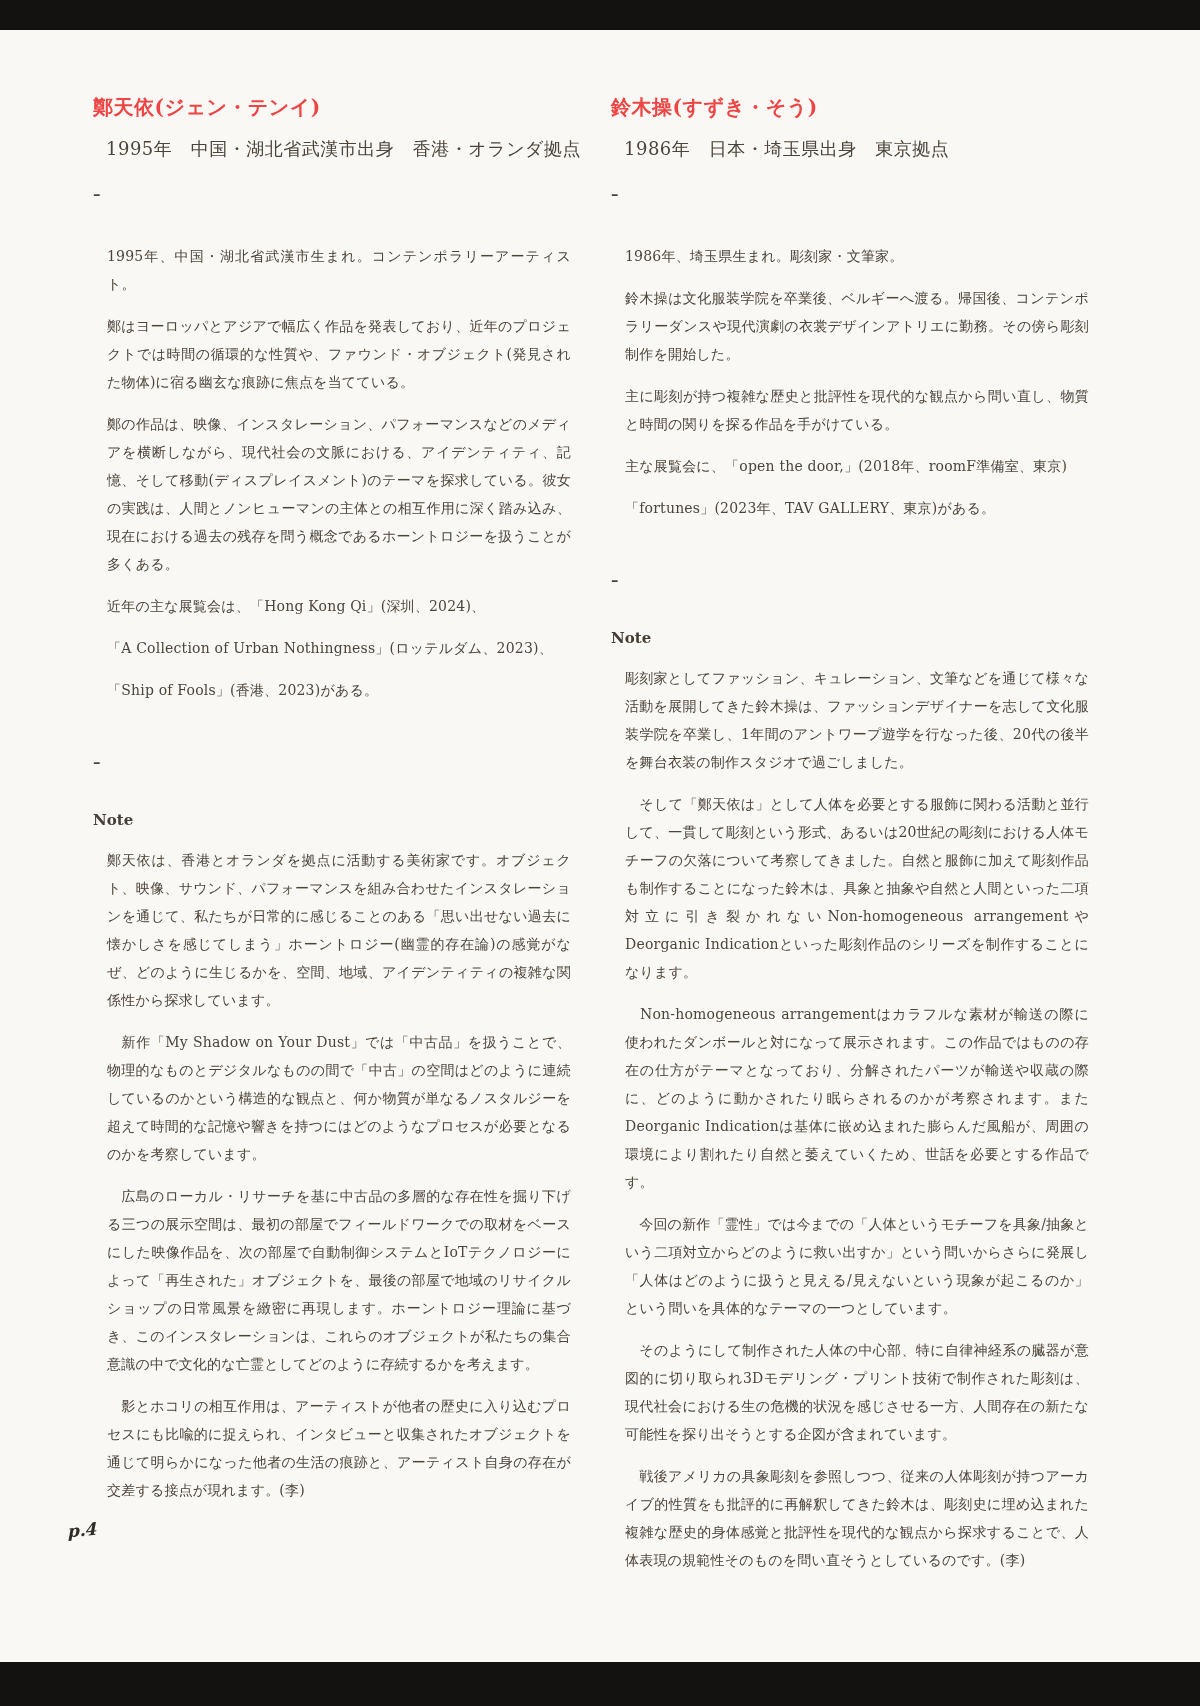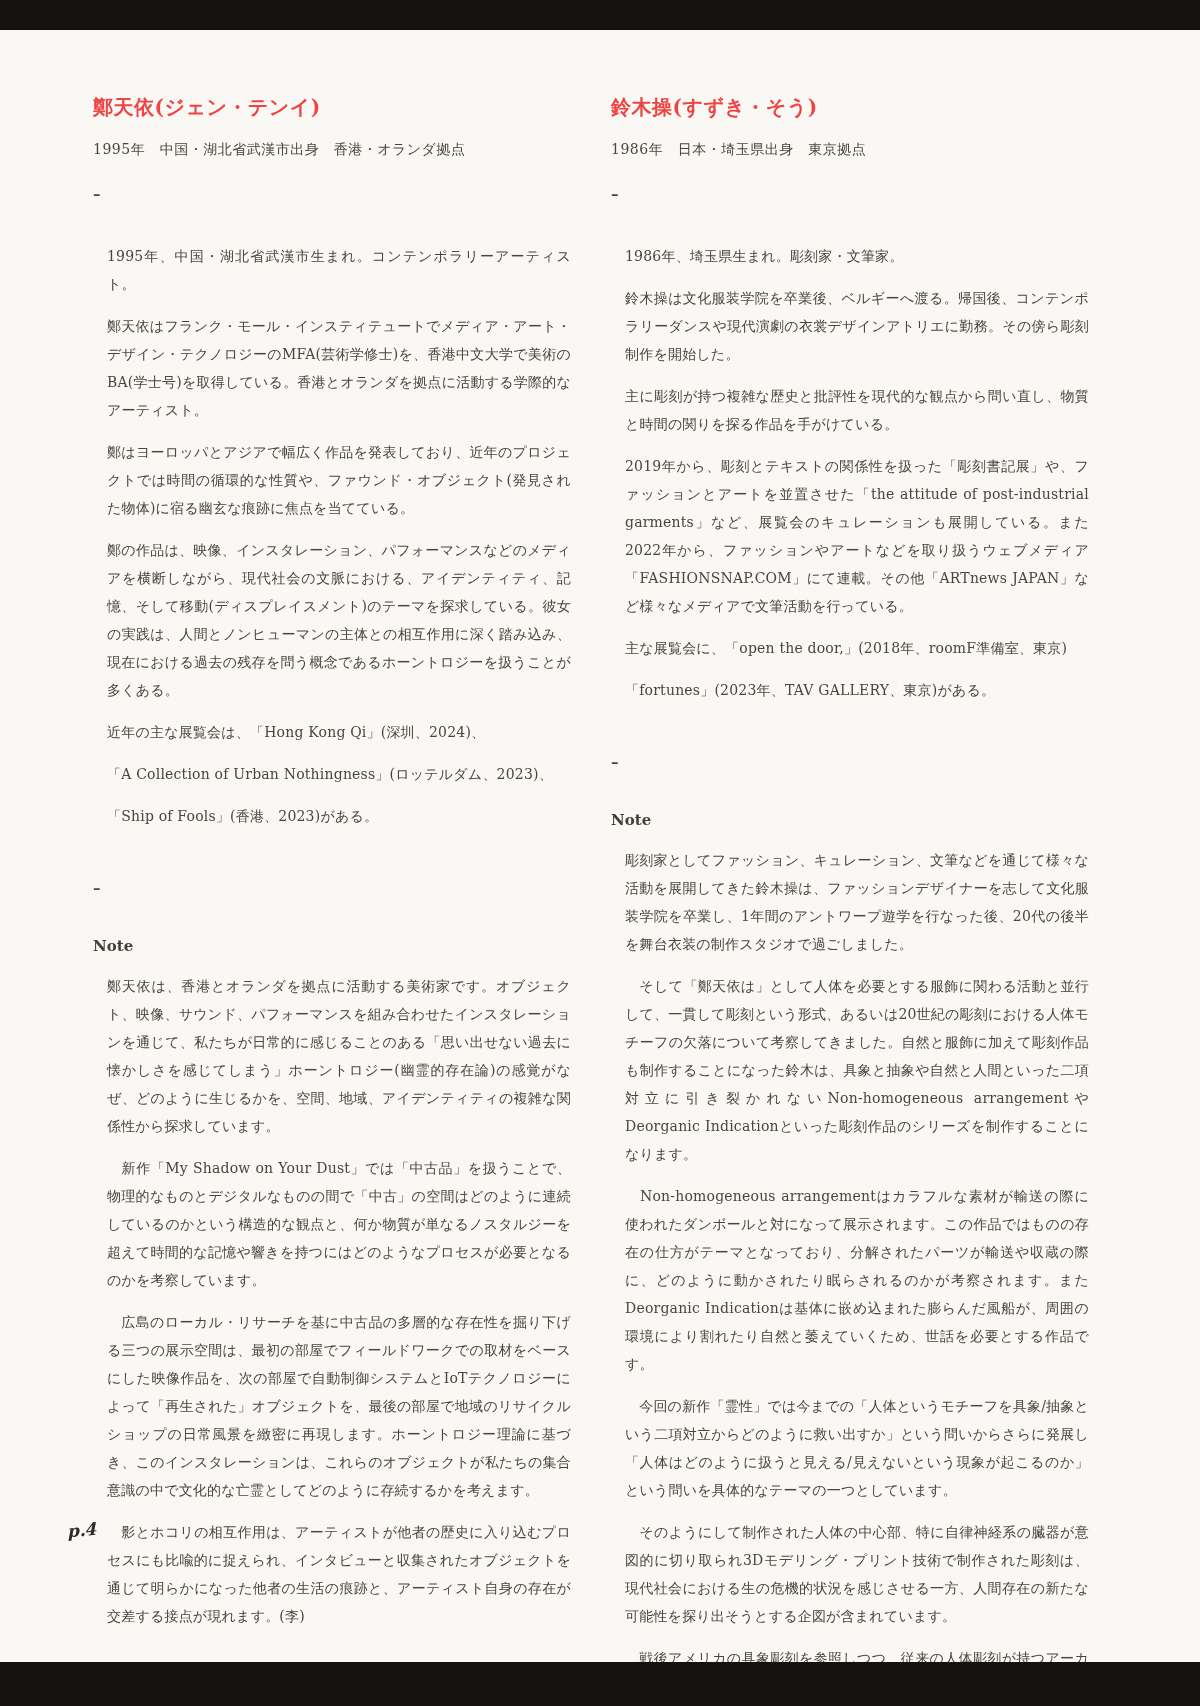--- a/index.html
+++ b/index.html
@@ -32,22 +32,22 @@
 
   .artist-name {
     margin: 4px 0 18px 0;
     font-size: 20px;
     font-weight: bold;
     color: #ef4444;
     letter-spacing: 0.5px;
     line-height: 26px;
   }
   .meta {
-    margin: 0 0 24px 0;
-    font-size: 14px;
+    margin: 0 0 24px 13px;
+    font-size: 18px;
     line-height: 22px;
     letter-spacing: 0.5px;
   }
   .dash {
     font-size: 15px;
     font-weight: bold;
     line-height: 20px;
     margin: 0 0 38px 0;
   }
   .dash.mid { margin: 48px 0 36px 0; }
@@ -83,21 +83,20 @@
 <div class="bar top"></div>
 
 <div class="content">
 
   <section class="col">
     <h2 class="artist-name">鄭天依(ジェン・テンイ)</h2>
     <p class="meta">1995年　中国・湖北省武漢市出身　香港・オランダ拠点</p>
     <div class="dash">–</div>
     <div class="bio">
       <p>1995年、中国・湖北省武漢市生まれ。コンテンポラリーアーティスト。</p>
-      <p>鄭天依はフランク・モール・インスティテュートでメディア・アート・デザイン・テクノロジーのMFA(芸術学修士)を、香港中文大学で美術のBA(学士号)を取得している。香港とオランダを拠点に活動する学際的なアーティスト。</p>
       <p>鄭はヨーロッパとアジアで幅広く作品を発表しており、近年のプロジェクトでは時間の循環的な性質や、ファウンド・オブジェクト(発見された物体)に宿る幽玄な痕跡に焦点を当てている。</p>
       <p>鄭の作品は、映像、インスタレーション、パフォーマンスなどのメディアを横断しながら、現代社会の文脈における、アイデンティティ、記憶、そして移動(ディスプレイスメント)のテーマを探求している。彼女の実践は、人間とノンヒューマンの主体との相互作用に深く踏み込み、現在における過去の残存を問う概念であるホーントロジーを扱うことが多くある。</p>
       <p>近年の主な展覧会は、「Hong Kong Qi」(深圳、2024)、</p>
       <p>「A Collection of Urban Nothingness」(ロッテルダム、2023)、</p>
       <p>「Ship of Fools」(香港、2023)がある。</p>
     </div>
     <div class="dash mid">–</div>
     <p class="note-label">Note</p>
     <div class="note">
       <p>鄭天依は、香港とオランダを拠点に活動する美術家です。オブジェクト、映像、サウンド、パフォーマンスを組み合わせたインスタレーションを通じて、私たちが日常的に感じることのある「思い出せない過去に懐かしさを感じてしまう」ホーントロジー(幽霊的存在論)の感覚がなぜ、どのように生じるかを、空間、地域、アイデンティティの複雑な関係性から探求しています。</p>
@@ -108,21 +107,20 @@
   </section>
 
   <section class="col">
     <h2 class="artist-name">鈴木操(すずき・そう)</h2>
     <p class="meta">1986年　日本・埼玉県出身　東京拠点</p>
     <div class="dash">–</div>
     <div class="bio">
       <p>1986年、埼玉県生まれ。彫刻家・文筆家。</p>
       <p>鈴木操は文化服装学院を卒業後、ベルギーへ渡る。帰国後、コンテンポラリーダンスや現代演劇の衣裳デザインアトリエに勤務。その傍ら彫刻制作を開始した。</p>
       <p>主に彫刻が持つ複雑な歴史と批評性を現代的な観点から問い直し、物質と時間の関りを探る作品を手がけている。</p>
-      <p>2019年から、彫刻とテキストの関係性を扱った「彫刻書記展」や、ファッションとアートを並置させた「the attitude of post-industrial garments」など、展覧会のキュレーションも展開している。また2022年から、ファッションやアートなどを取り扱うウェブメディア「FASHIONSNAP.COM」にて連載。その他「ARTnews JAPAN」など様々なメディアで文筆活動を行っている。</p>
       <p>主な展覧会に、「open the door,」(2018年、roomF準備室、東京)</p>
       <p>「fortunes」(2023年、TAV GALLERY、東京)がある。</p>
     </div>
     <div class="dash mid">–</div>
     <p class="note-label">Note</p>
     <div class="note">
       <p>彫刻家としてファッション、キュレーション、文筆などを通じて様々な活動を展開してきた鈴木操は、ファッションデザイナーを志して文化服装学院を卒業し、1年間のアントワープ遊学を行なった後、20代の後半を舞台衣装の制作スタジオで過ごしました。</p>
       <p>　そして「鄭天依は」として人体を必要とする服飾に関わる活動と並行して、一貫して彫刻という形式、あるいは20世紀の彫刻における人体モチーフの欠落について考察してきました。自然と服飾に加えて彫刻作品も制作することになった鈴木は、具象と抽象や自然と人間といった二項対立に引き裂かれないNon-homogeneous arrangementやDeorganic Indicationといった彫刻作品のシリーズを制作することになります。</p>
       <p>　Non-homogeneous arrangementはカラフルな素材が輸送の際に使われたダンボールと対になって展示されます。この作品ではものの存在の仕方がテーマとなっており、分解されたパーツが輸送や収蔵の際に、どのように動かされたり眠らされるのかが考察されます。またDeorganic Indicationは基体に嵌め込まれた膨らんだ風船が、周囲の環境により割れたり自然と萎えていくため、世話を必要とする作品です。</p>
       <p>　今回の新作「霊性」では今までの「人体というモチーフを具象/抽象という二項対立からどのように救い出すか」という問いからさらに発展し「人体はどのように扱うと見える/見えないという現象が起こるのか」という問いを具体的なテーマの一つとしています。</p>

